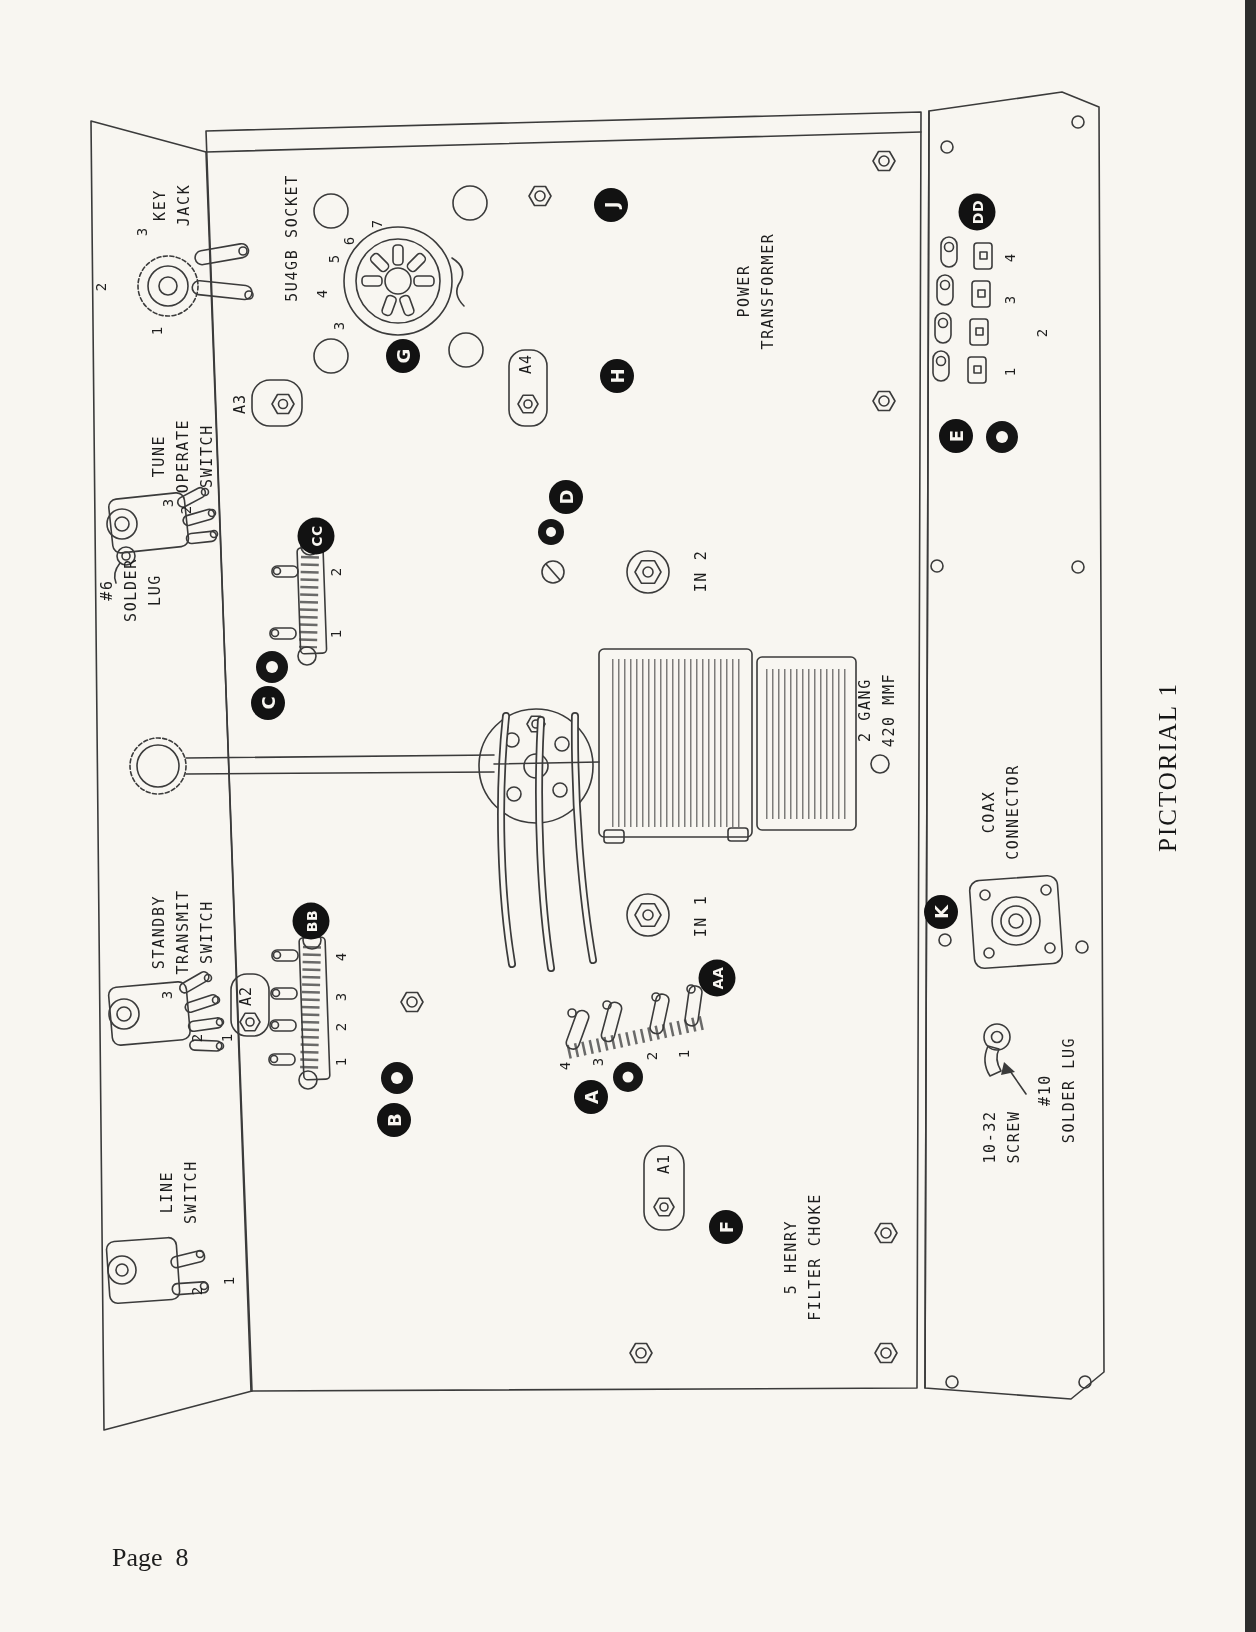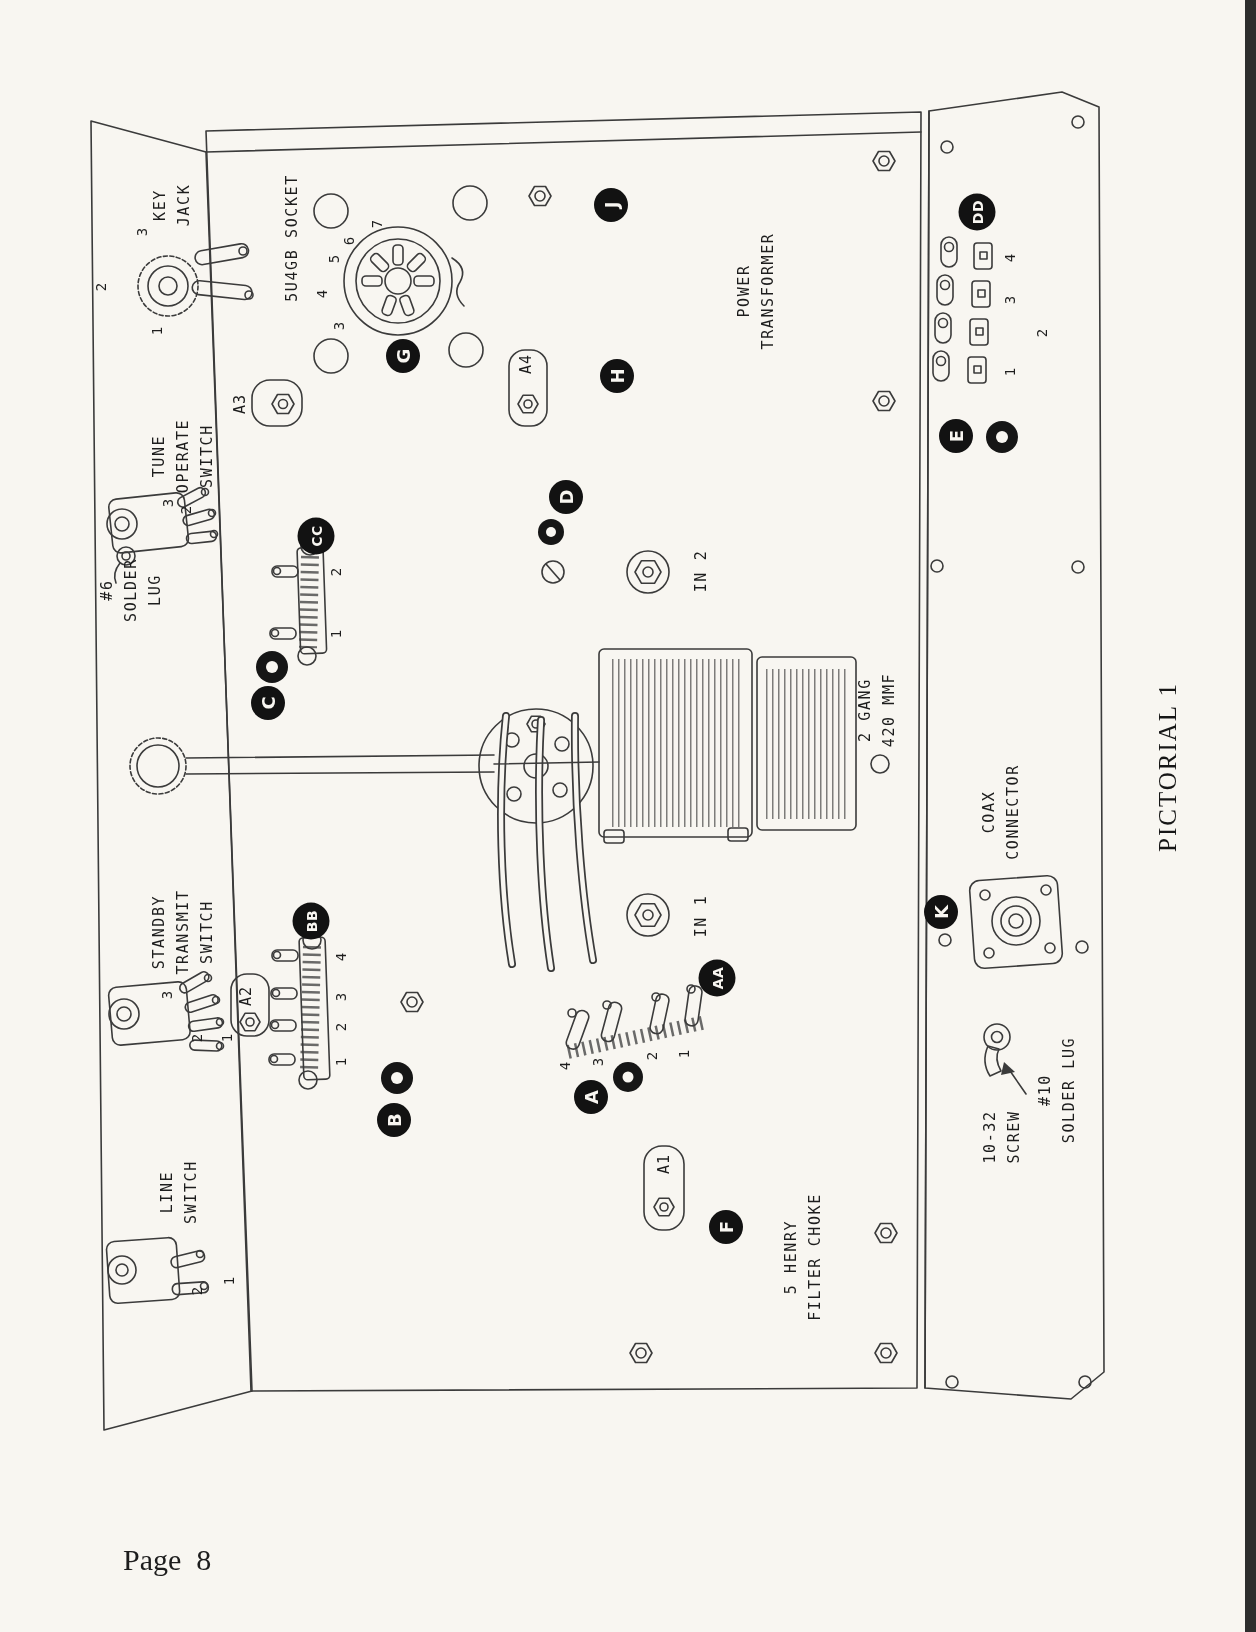--- a/index.html
+++ b/index.html
@@ -30,22 +30,22 @@
     font-family:"DejaVu Sans", sans-serif; font-weight:bold; font-size:18px;
     transform:translate(-50%,-50%) rotate(-90deg);
   }
   .badge-2 { width:37px; height:37px; font-size:14px; letter-spacing:0.5px; }
   .title {
     position:absolute; font-family:"Liberation Serif", serif; font-size:25px;
     letter-spacing:2px; color:#161616; transform:translate(-50%,-50%) rotate(-90deg);
     white-space:pre;
   }
   .footer {
-    position:absolute; left:123px; top:1543px;
-    font-family:"Liberation Serif", serif; font-size:30px; color:#1d1d1d; white-space:pre;
+    position:absolute; left:112px; top:1543px;
+    font-family:"Liberation Serif", serif; font-size:26px; color:#1d1d1d; white-space:pre;
   }
 </style>
 </head>
 <body>
 
 <div class="page">
 
   <svg class="art" width="1256" height="1632" viewBox="0 0 1256 1632">
     <g fill="none" stroke="#3b3b3b" stroke-width="1.6" stroke-linejoin="round" stroke-linecap="round">
 

